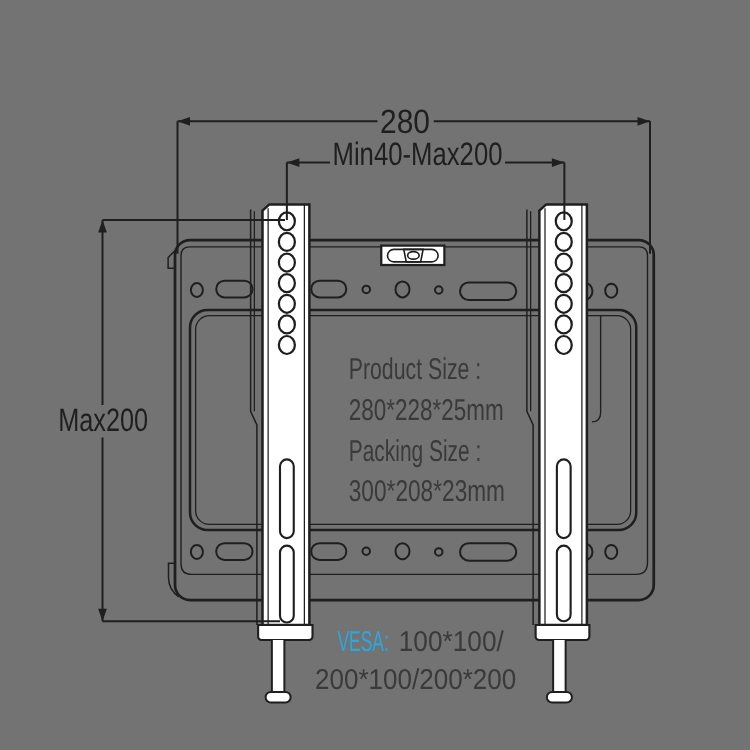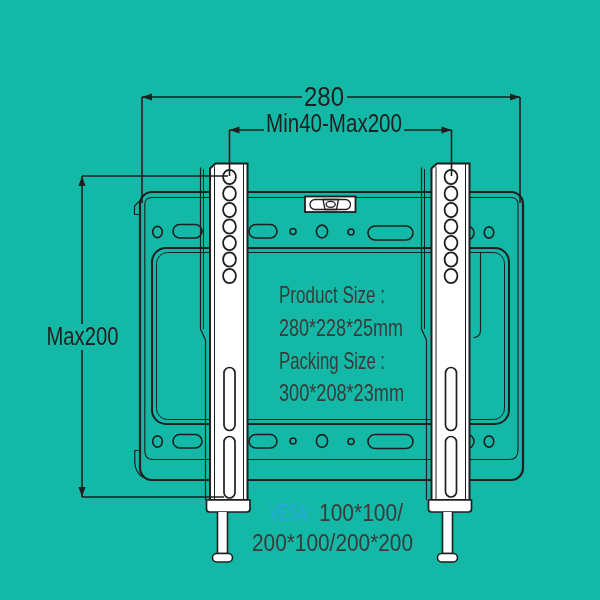--- a/index.html
+++ b/index.html
@@ -1,19 +1,19 @@
 <!DOCTYPE html>
 <html><head>
 <meta charset="utf-8">
 <style>
   html, body { margin: 0; padding: 0; background: #ffffff; }
   .stage {
     position: relative;
     width: 600px; height: 600px;
-    background: #14b8a6;
+    background: #737373;
     font-family: "Liberation Sans", sans-serif;
     overflow: hidden;
   }
   svg text {
     font-family: "Liberation Sans", sans-serif;
   }
   .dim-text { fill: #1f1f1f; }
   .info-text { fill: #3a3a3a; }
 </style>
 </head>

